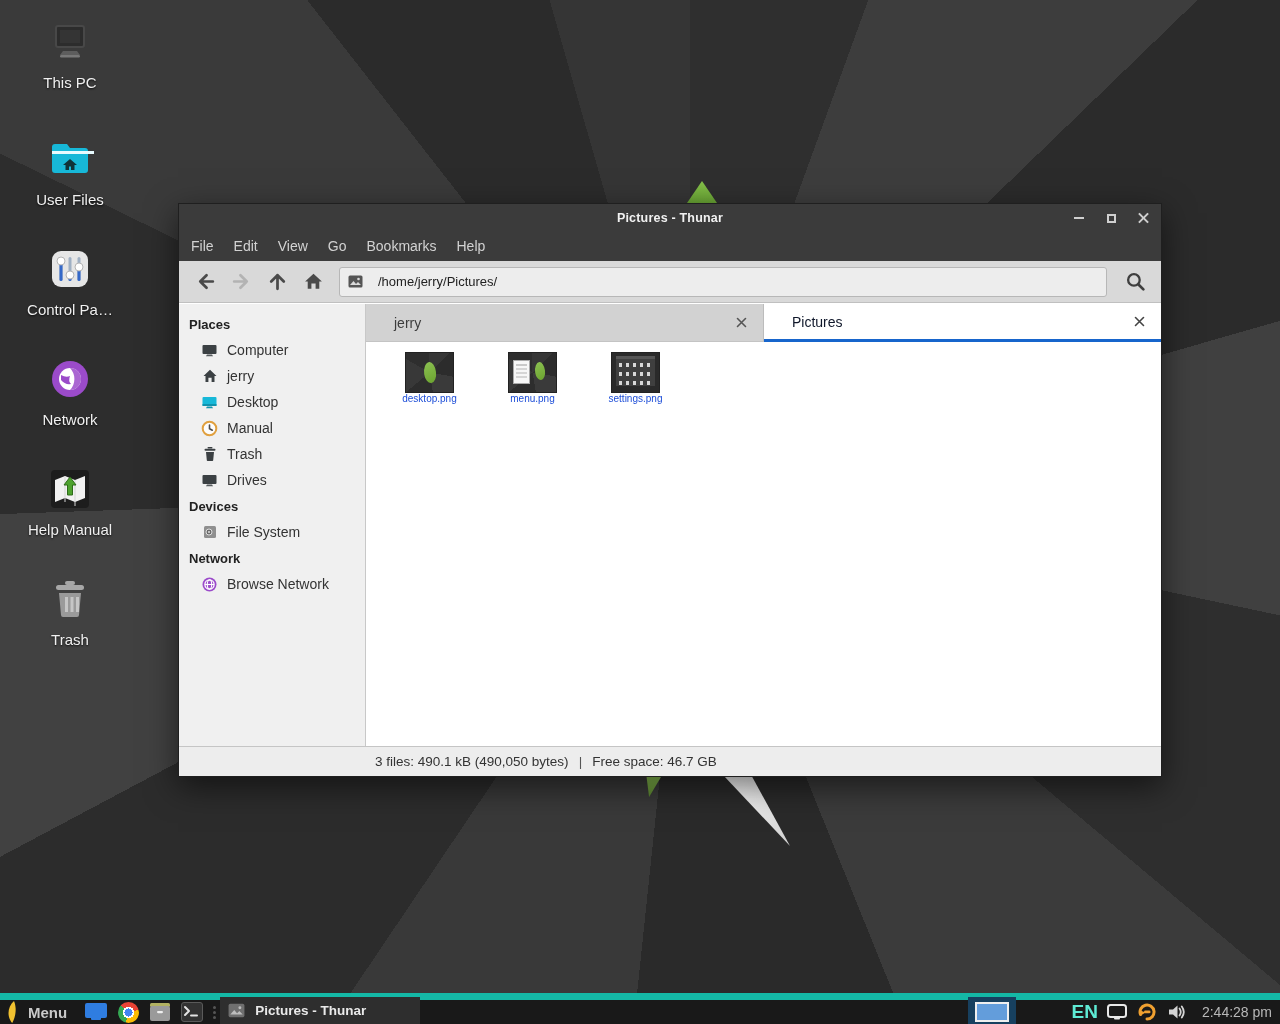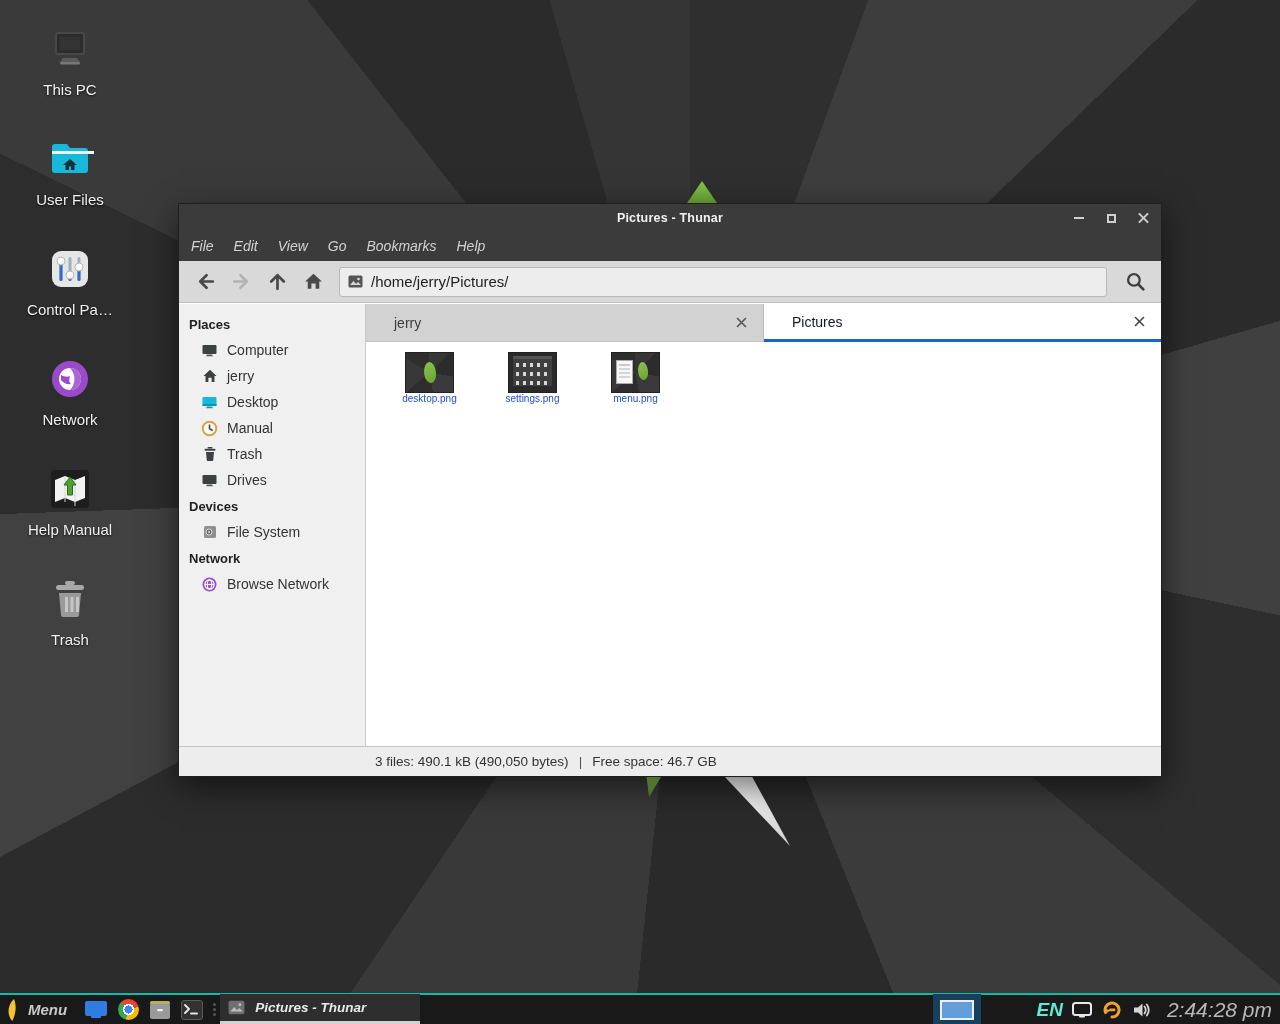--- a/index.html
+++ b/index.html
@@ -38,29 +38,29 @@
   .titlebar .title { font-size:12.5px; font-weight:bold; color:#f1f1f1; letter-spacing:.2px; }
   .win-controls { position:absolute; right:8px; top:0; height:28px; display:flex; align-items:center; gap:12px; }
   .wc-btn { width:20px; height:20px; display:flex; align-items:center; justify-content:center; }
   .wc-min { width:10px; height:2px; background:#cfcfcf; }
   .wc-max { width:9px; height:9px; border:2px solid #cfcfcf; }
   .wc-close { position:relative; width:11px; height:11px; }
   .wc-close::before,.wc-close::after { content:""; position:absolute; left:-1px; top:4.5px; width:13px; height:2px; background:#cfcfcf; }
   .wc-close::before{ transform:rotate(45deg);} .wc-close::after{ transform:rotate(-45deg);}
 
   .menubar { position:absolute; left:0; top:28px; right:0; height:29px; background:#3b3b3b;
-    display:flex; align-items:center; padding-left:2px;font-style:italic; }
+    display:flex; align-items:center; padding-left:2px; }
   .menubar .mitem { color:#d2d2d2; font-size:14px; padding:0 10px; line-height:29px; cursor:default; }
 
   .toolbar { position:absolute; left:0; top:57px; right:0; height:42px; background:#d9d9d9;
     border-bottom:1px solid #c0c0c0; display:flex; align-items:center; padding:0 8px; }
   .nav-btn { width:36px; height:32px; display:flex; align-items:center; justify-content:center; border-radius:3px; }
   .pathbar { flex:1; height:30px; margin:0 10px 0 8px; background:#ededed; border:1px solid #b7b7b7;
     border-radius:3px; display:flex; align-items:center; padding:0 8px; }
-  .pathbar .ptext { font-size:15px; color:#222; margin-left:8px;text-align:center; }
+  .pathbar .ptext { font-size:13px; color:#222; margin-left:15px;text-align:center; }
 
   .win-body { position:absolute; left:0; top:100px; right:0; bottom:30px; display:flex; }
   .sidebar { width:187px; background:#f0f0f0; border-right:1px solid #c8c8c8; padding-top:7px; overflow:hidden; }
   .sb-header { font-size:13px; font-weight:bold; color:#222; padding:6px 0 5px 10px; }
   .sb-item { height:26px; display:flex; align-items:center; padding-left:22px; cursor:default; }
   .sb-item .sb-ic { width:17px; height:17px; margin-right:9px; display:flex; align-items:center; justify-content:center; }
   .sb-item .sb-label { font-size:14px; color:#333; }
 
   .main { flex:1; display:flex; flex-direction:column; background:#fff; }
   .tabbar { height:38px; display:flex; }
@@ -88,47 +88,47 @@
     background:repeating-linear-gradient(90deg,#d8d8d8 0 3px, transparent 3px 7px); }
   .file-label { font-size:10px; color:#1d4ed8; }
 
   .statusbar { position:absolute; left:0; bottom:0; right:0; height:30px; background:#ededed;
     border-top:1px solid #c5c5c5; display:flex; align-items:center; padding-left:196px; }
   .statusbar span { font-size:13.5px; color:#333; }
   .statusbar .sep { margin:0 10px; color:#555; }
 
   
   .taskbar { position:absolute; left:0; bottom:0; width:1280px; height:31px; background:#191919;
-    border-top:2px solid #14b8a6; display:flex; align-items:center;font-style:italic; }
+    border-top:7px solid #14b8a6; display:flex; align-items:center; }
   .tb-launch { display:flex; align-items:center; height:31px; padding:0 5px; }
   .tb-menu-label { color:#c9c9c9; font-size:15px; font-weight:bold; margin:0 8px 0 6px; }
   .tb-ic { width:24px; height:24px; margin:0 4px; display:flex; align-items:center; justify-content:center; }
   .tb-handle { width:8px; height:31px; display:flex; flex-direction:column; align-items:center; justify-content:center; gap:2px; margin:0 2px; }
   .tb-handle i { width:3px; height:3px; background:#555; border-radius:50%; }
   .task-btn { width:200px; height:31px; background:#2e2e2e; display:flex; align-items:center; padding:0 8px;
     border-bottom:4px solid #d2d2d2; }
   .task-btn .tb-label { color:#e9e9e9; font-size:13.5px; font-weight:bold; margin-left:10px; white-space:nowrap; }
   .tb-spacer { flex:1; }
   .pager { width:48px; height:31px; background:#17405f; display:flex; align-items:center; justify-content:center; }
   .pager-win { width:34px; height:20px; background:#639ddb; border:2px solid #efefef; }
   .tray { display:flex; align-items:center; gap:9px; margin-left:56px; padding-right:8px; }
   .tray-en { color:#5eead4; font-size:19px; font-weight:bold; }
-  .tray-clock { color:#b8b8b8; font-size:21px; margin-left:7px; white-space:nowrap; }
+  .tray-clock { color:#b8b8b8; font-size:14px; margin-left:7px; white-space:nowrap; }
 
   svg { display:block; }
 </style>
 </head>
 <body>
 
 <div class="wallpaper"></div>
 <div class="wp-green-tip"></div>
 <div class="wp-green-sliver"></div>
 <div class="wp-white-blade"></div>
 
-<div class="desk-icon" style="top:25px">
+<div class="desk-icon" style="top:18px">
   <div class="dicon">
     <svg width="48" height="48" viewBox="0 0 48 48">
       <rect x="10" y="8" width="28" height="21" rx="2" fill="#2c2c2c" stroke="#484848" stroke-width="2"></rect>
       <rect x="14" y="12" width="20" height="13" fill="#343434"></rect>
       <path d="M17 33 h14 l3 4 h-20 z" fill="#5d5d5d"></path>
       <rect x="14" y="37" width="20" height="2.5" rx="1.2" fill="#787878"></rect>
     </svg>
   </div>
   <div class="dlabel">This PC</div>
 </div>
@@ -378,36 +378,36 @@
       </div>
 
       <div class="fileview">
         <div class="file-item">
           <div class="thumb thumb-desktop">
               <div class="blob"></div>
             </div>
           <div class="file-label">desktop.png</div>
         </div>
         <div class="file-item">
+          <div class="thumb thumb-menu">
+              <div class="mini-window"></div>
+              <div class="blob"></div>
+            </div>
+          <div class="file-label">menu.png</div>
+        </div>
+        <div class="file-item">
           <div class="thumb thumb-settings">
             <div class="settings-inner">
               <div class="settings-row" style="top:4px"></div>
               <div class="settings-row" style="top:13px"></div>
               <div class="settings-row" style="top:22px"></div>
             </div>
           </div>
           <div class="file-label">settings.png</div>
         </div>
-        <div class="file-item">
-          <div class="thumb thumb-menu">
-              <div class="mini-window"></div>
-              <div class="blob"></div>
-            </div>
-          <div class="file-label">menu.png</div>
-        </div>
       </div>
     </div>
   </div>
 
   <div class="statusbar">
     <span>3 files: 490.1 kB (490,050 bytes)</span>
     <span class="sep">|</span>
     <span>Free space: 46.7 GB</span>
   </div>
 </div>

